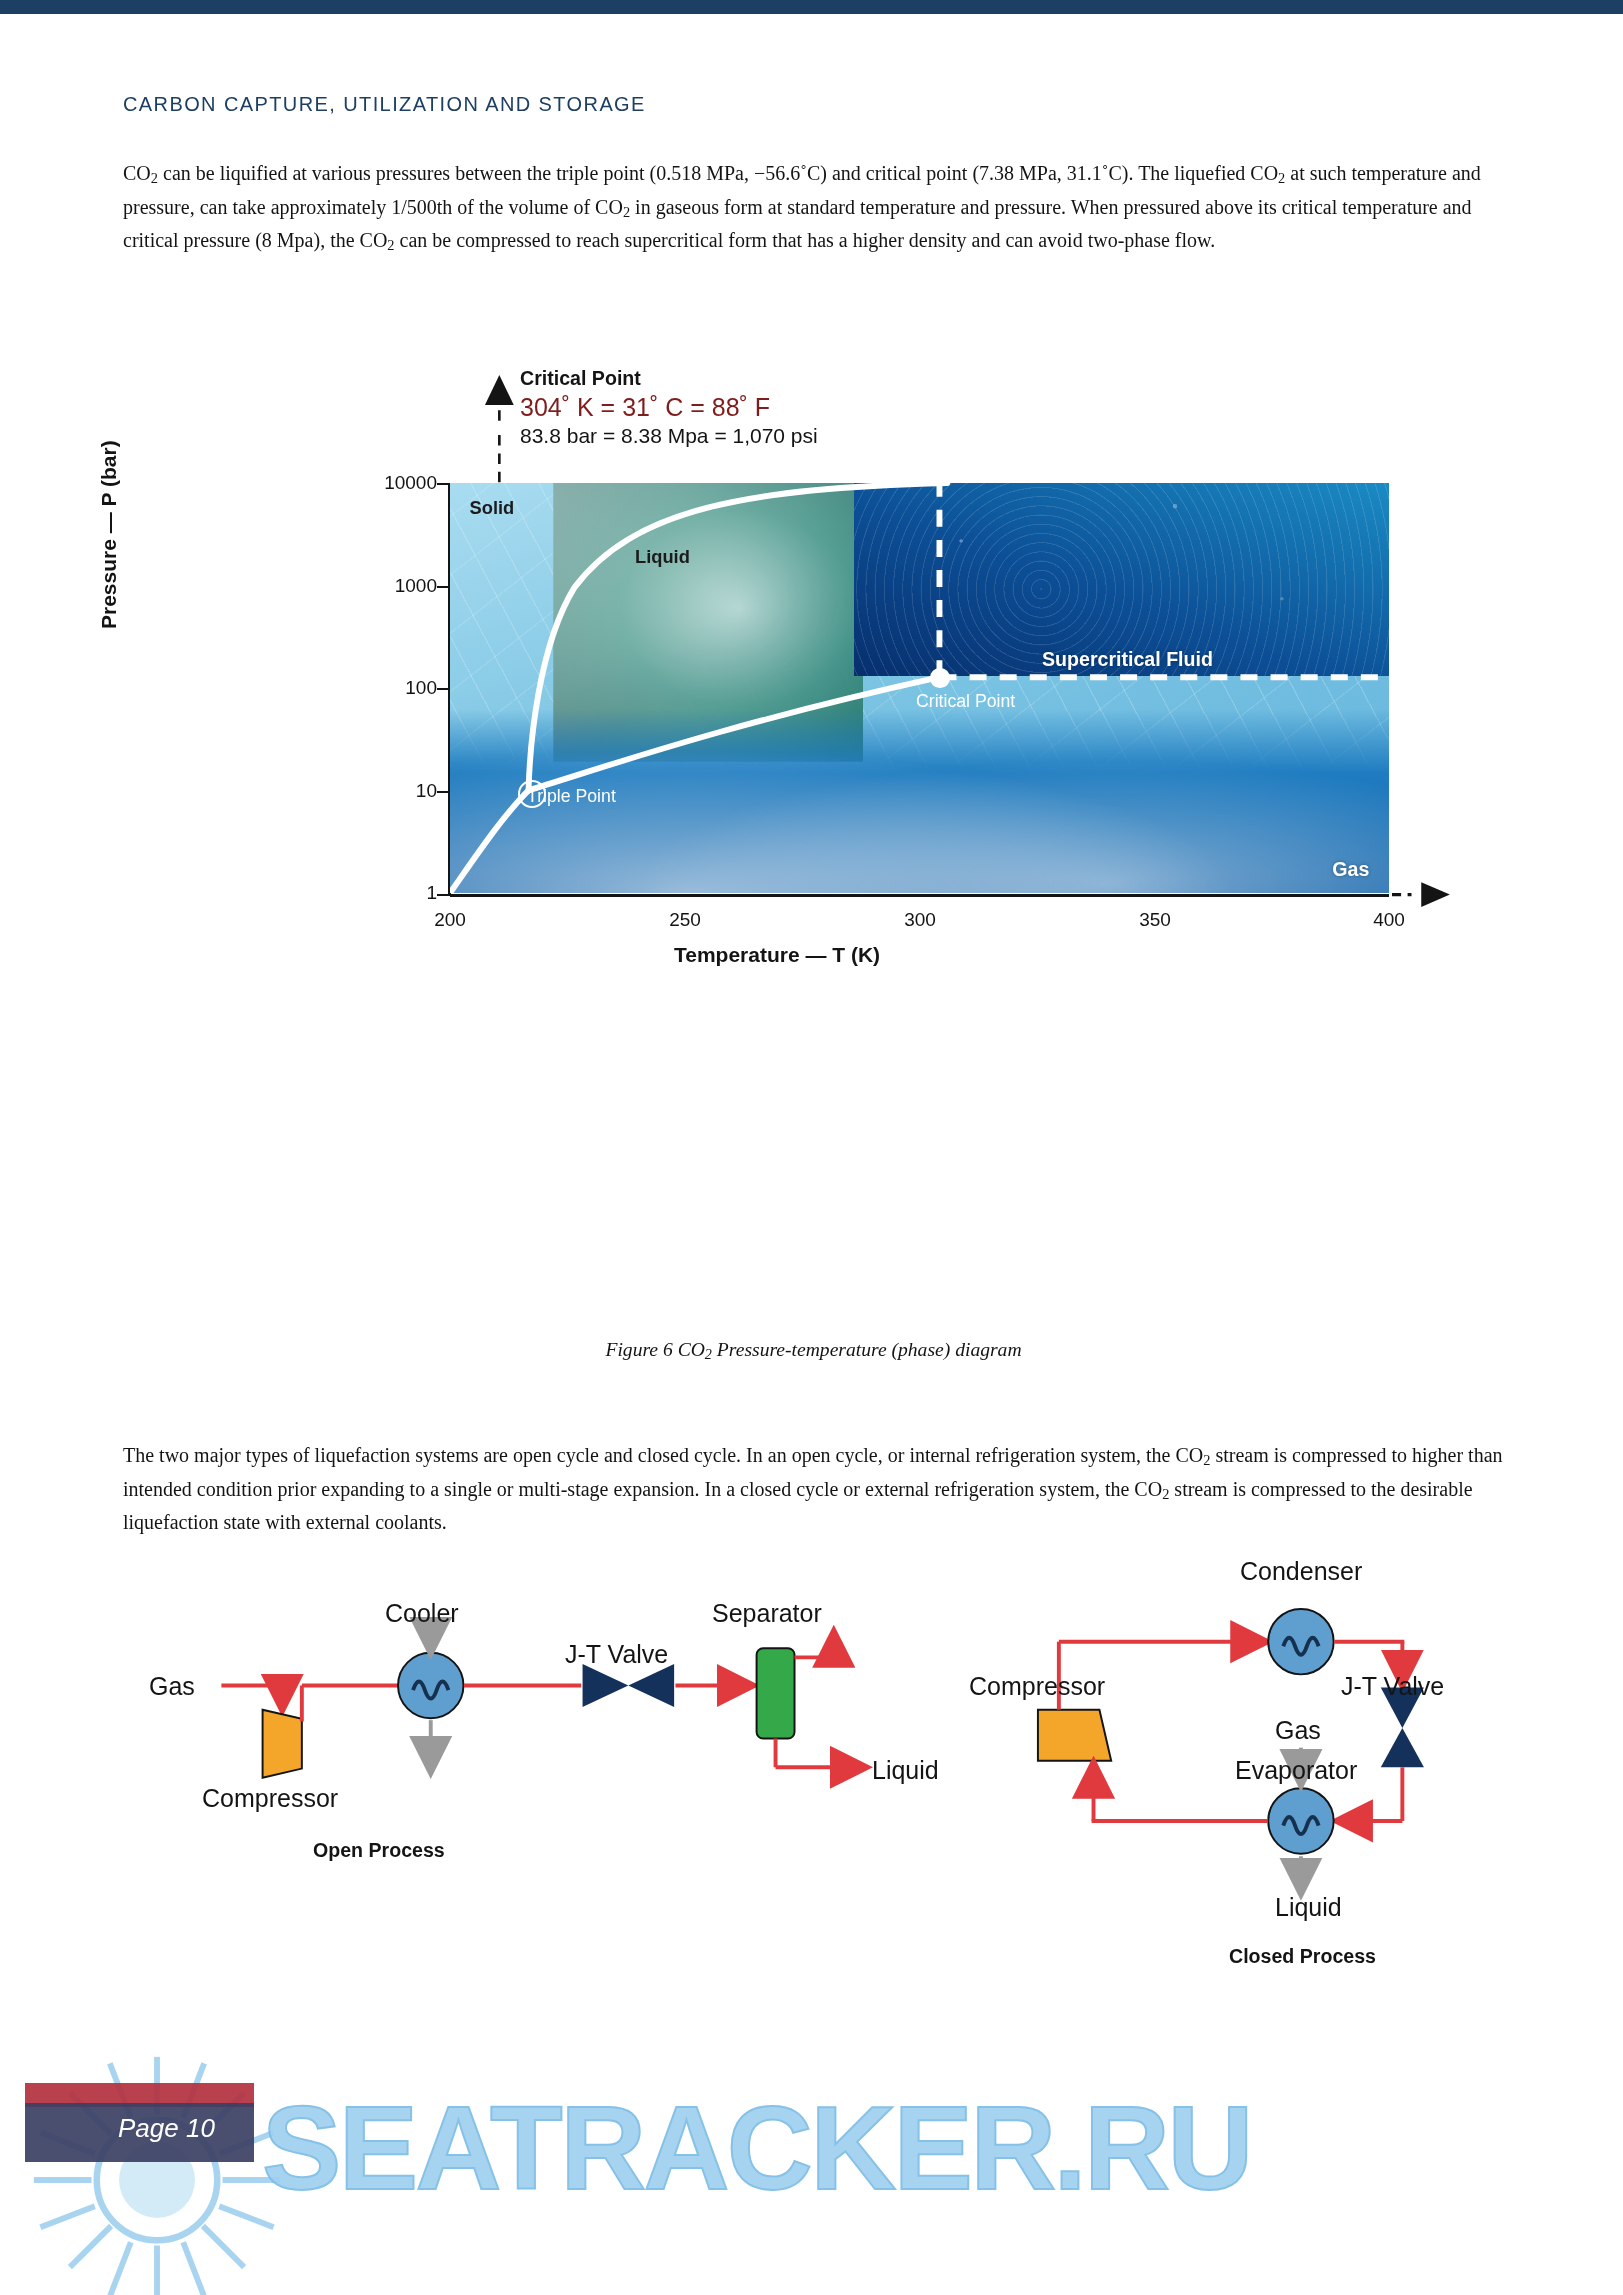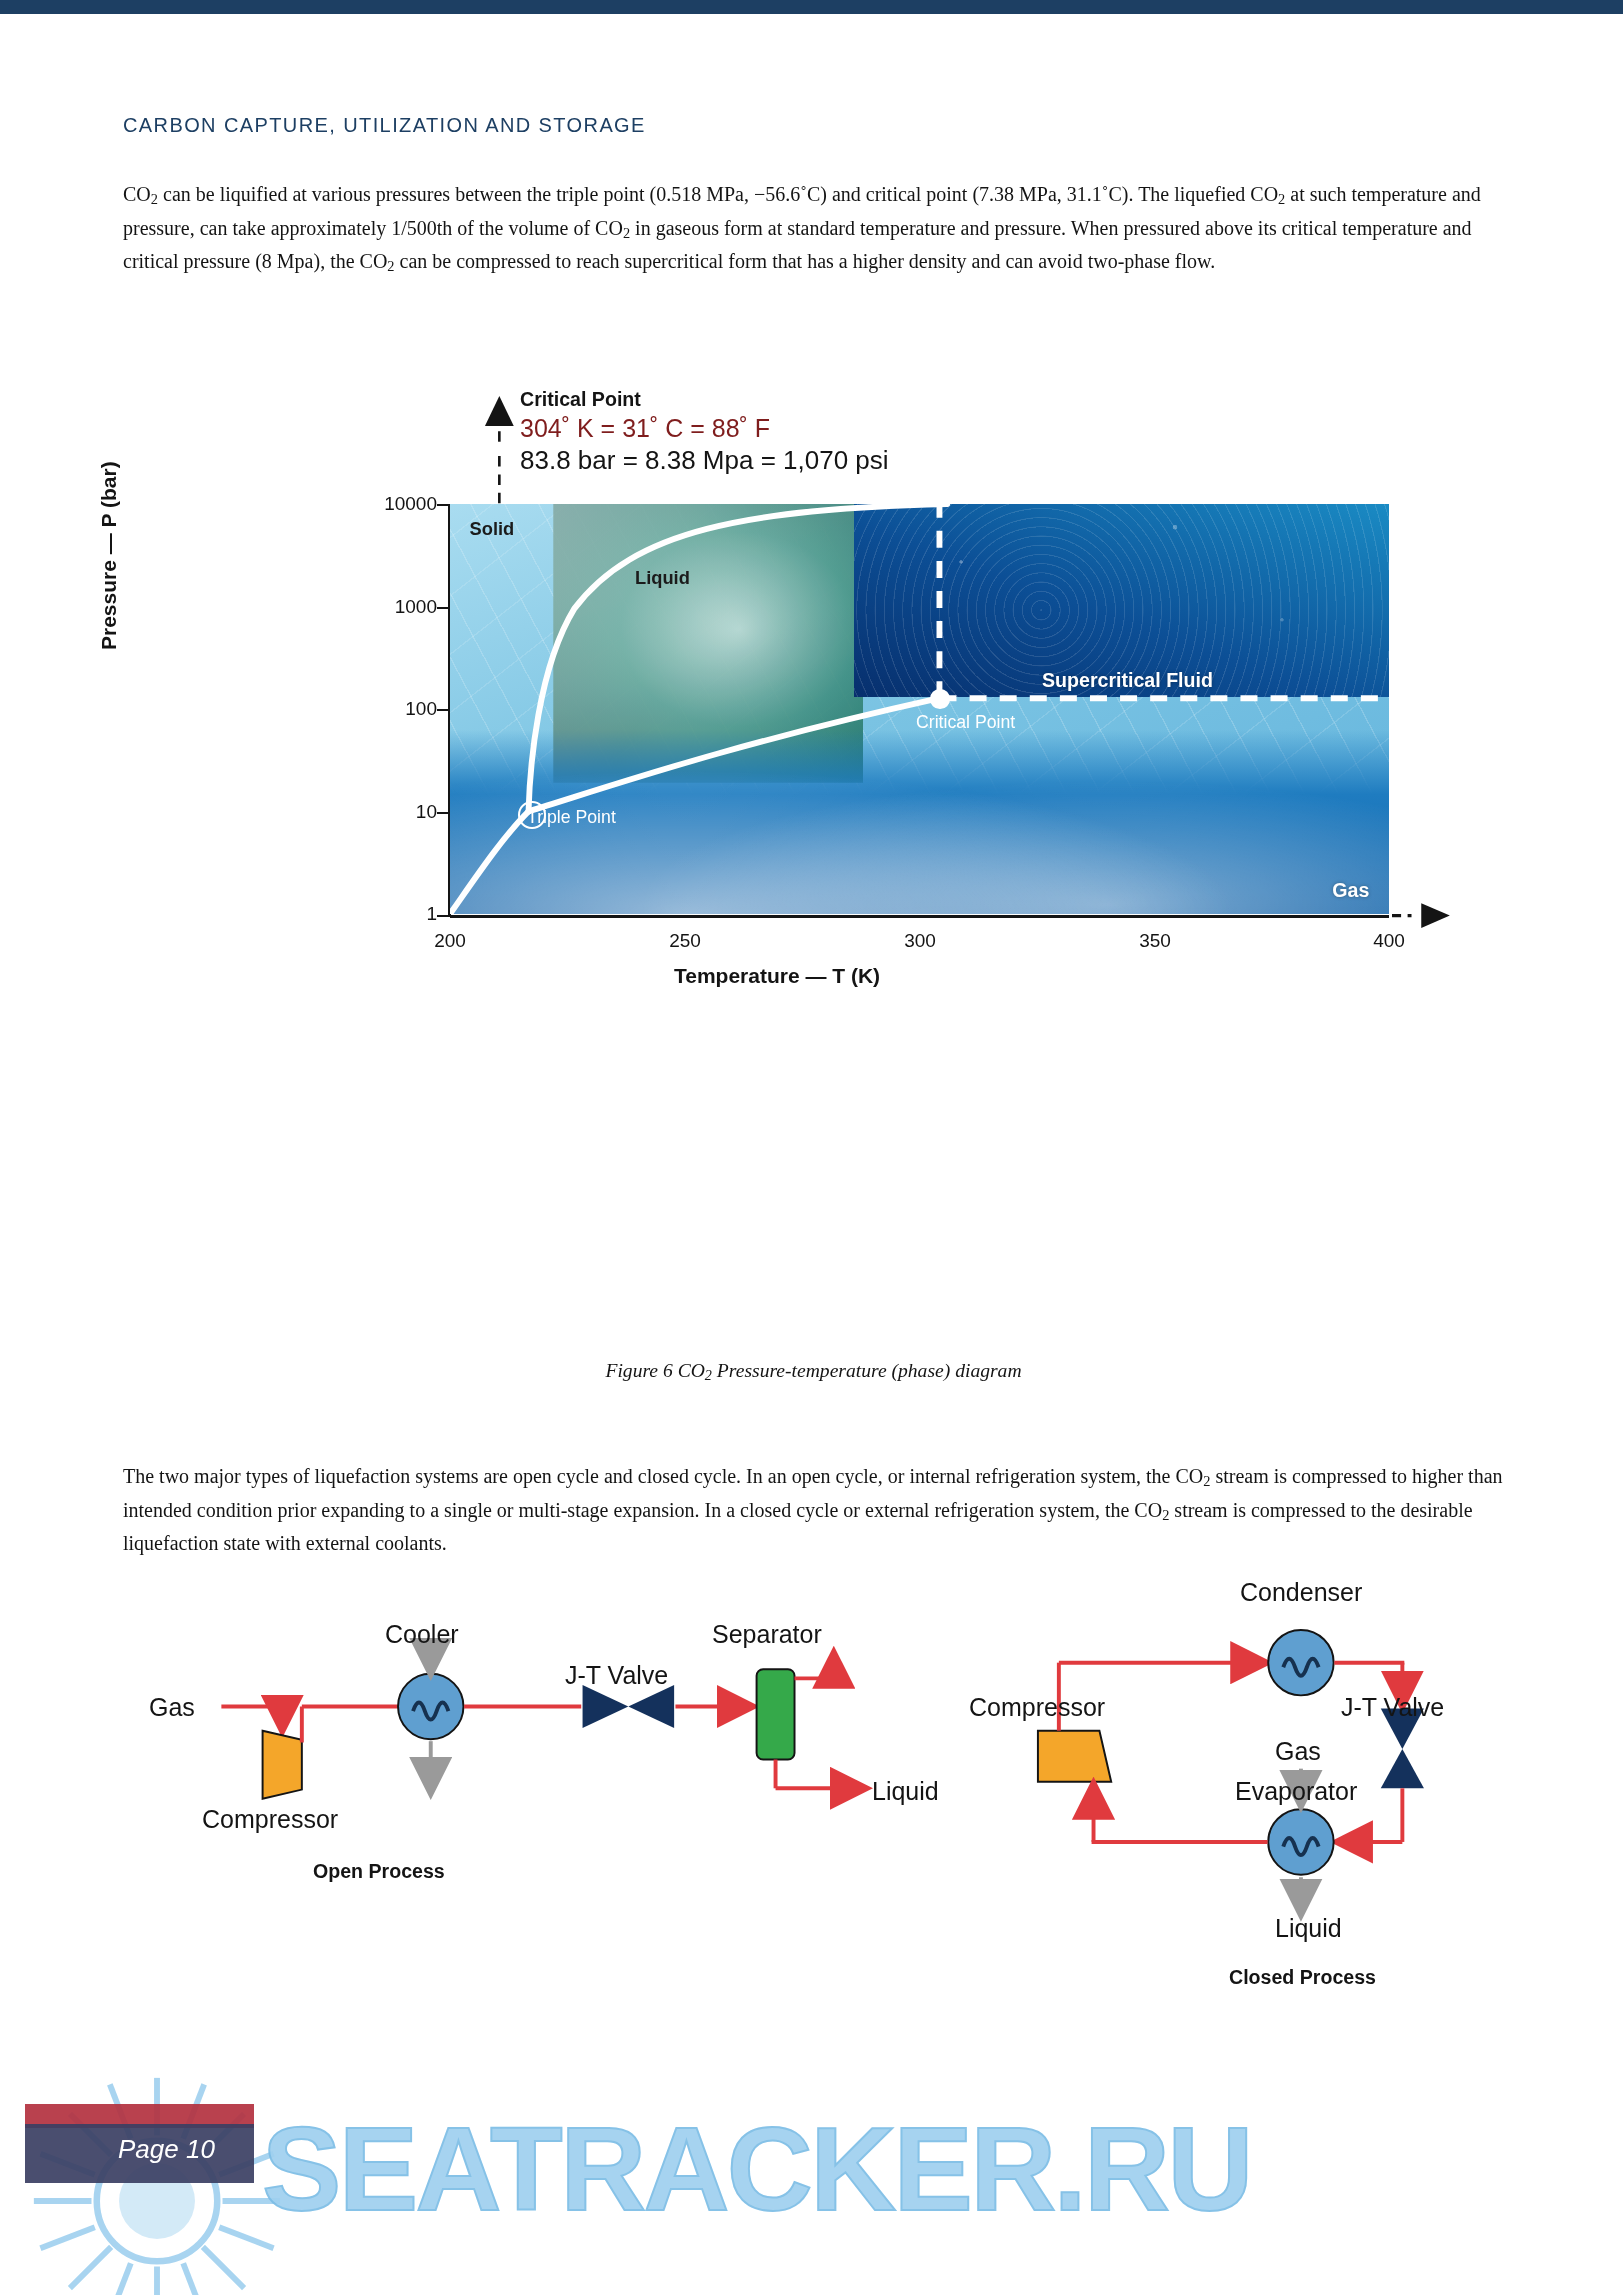--- a/index.html
+++ b/index.html
@@ -8,21 +8,21 @@
     background:#ffffff;
     font-family:"Liberation Serif", serif;
     position:relative;
     overflow:hidden;
   }
   .topbar {
     position:absolute; left:0; top:0; width:1623px; height:14.4px;
     background:#1d3f63;
   }
   .page {
-    position:absolute; left:0; top:22px; width:1623px; height:2043px;
+    position:absolute; left:0; top:1px; width:1623px; height:2043px;
   }
   .header-title {
     position:absolute; left:123px; top:92px;
     font-family:"Liberation Sans", sans-serif;
     font-size:20px; letter-spacing:1.4px; color:#1d3f63; font-weight:400;
   }
   .body-text {
     position:absolute;
     font-size:20px; line-height:29px; color:#141414;
     text-align:left;
@@ -98,21 +98,21 @@
     background:#ffffff; border:2.6px solid #ffffff; box-sizing:border-box;
   }
   .dot.hollow { background:transparent; }
 
   .crit-callout {
     position:absolute; left:397px; top:0px;
     font-family:"Liberation Sans", sans-serif;
   }
   .crit-callout .t1 { font-size:19.6px; font-weight:700; color:#141414; }
   .crit-callout .t2 { font-size:25px; color:#7f1d1d; margin-top:2.6px;}
-  .crit-callout .t3 { font-size:26px; color:#141414; margin-top:2.6px;}
+  .crit-callout .t3 { font-size:21px; color:#141414; margin-top:2.6px;}
 
   .y-tick {
     position:absolute; right:0; transform:translateY(-50%);
     font-family:"Liberation Sans", sans-serif; font-size:19px; color:#141414;
   }
   .y-tick-wrap { position:absolute; left:216px; top:116px; width:98px; height:410px; }
   .tickline { position:absolute; left:314px; width:11.8px; height:2px; background:#141414; }
 
   .x-tick {
     position:absolute; transform:translateX(-50%);

